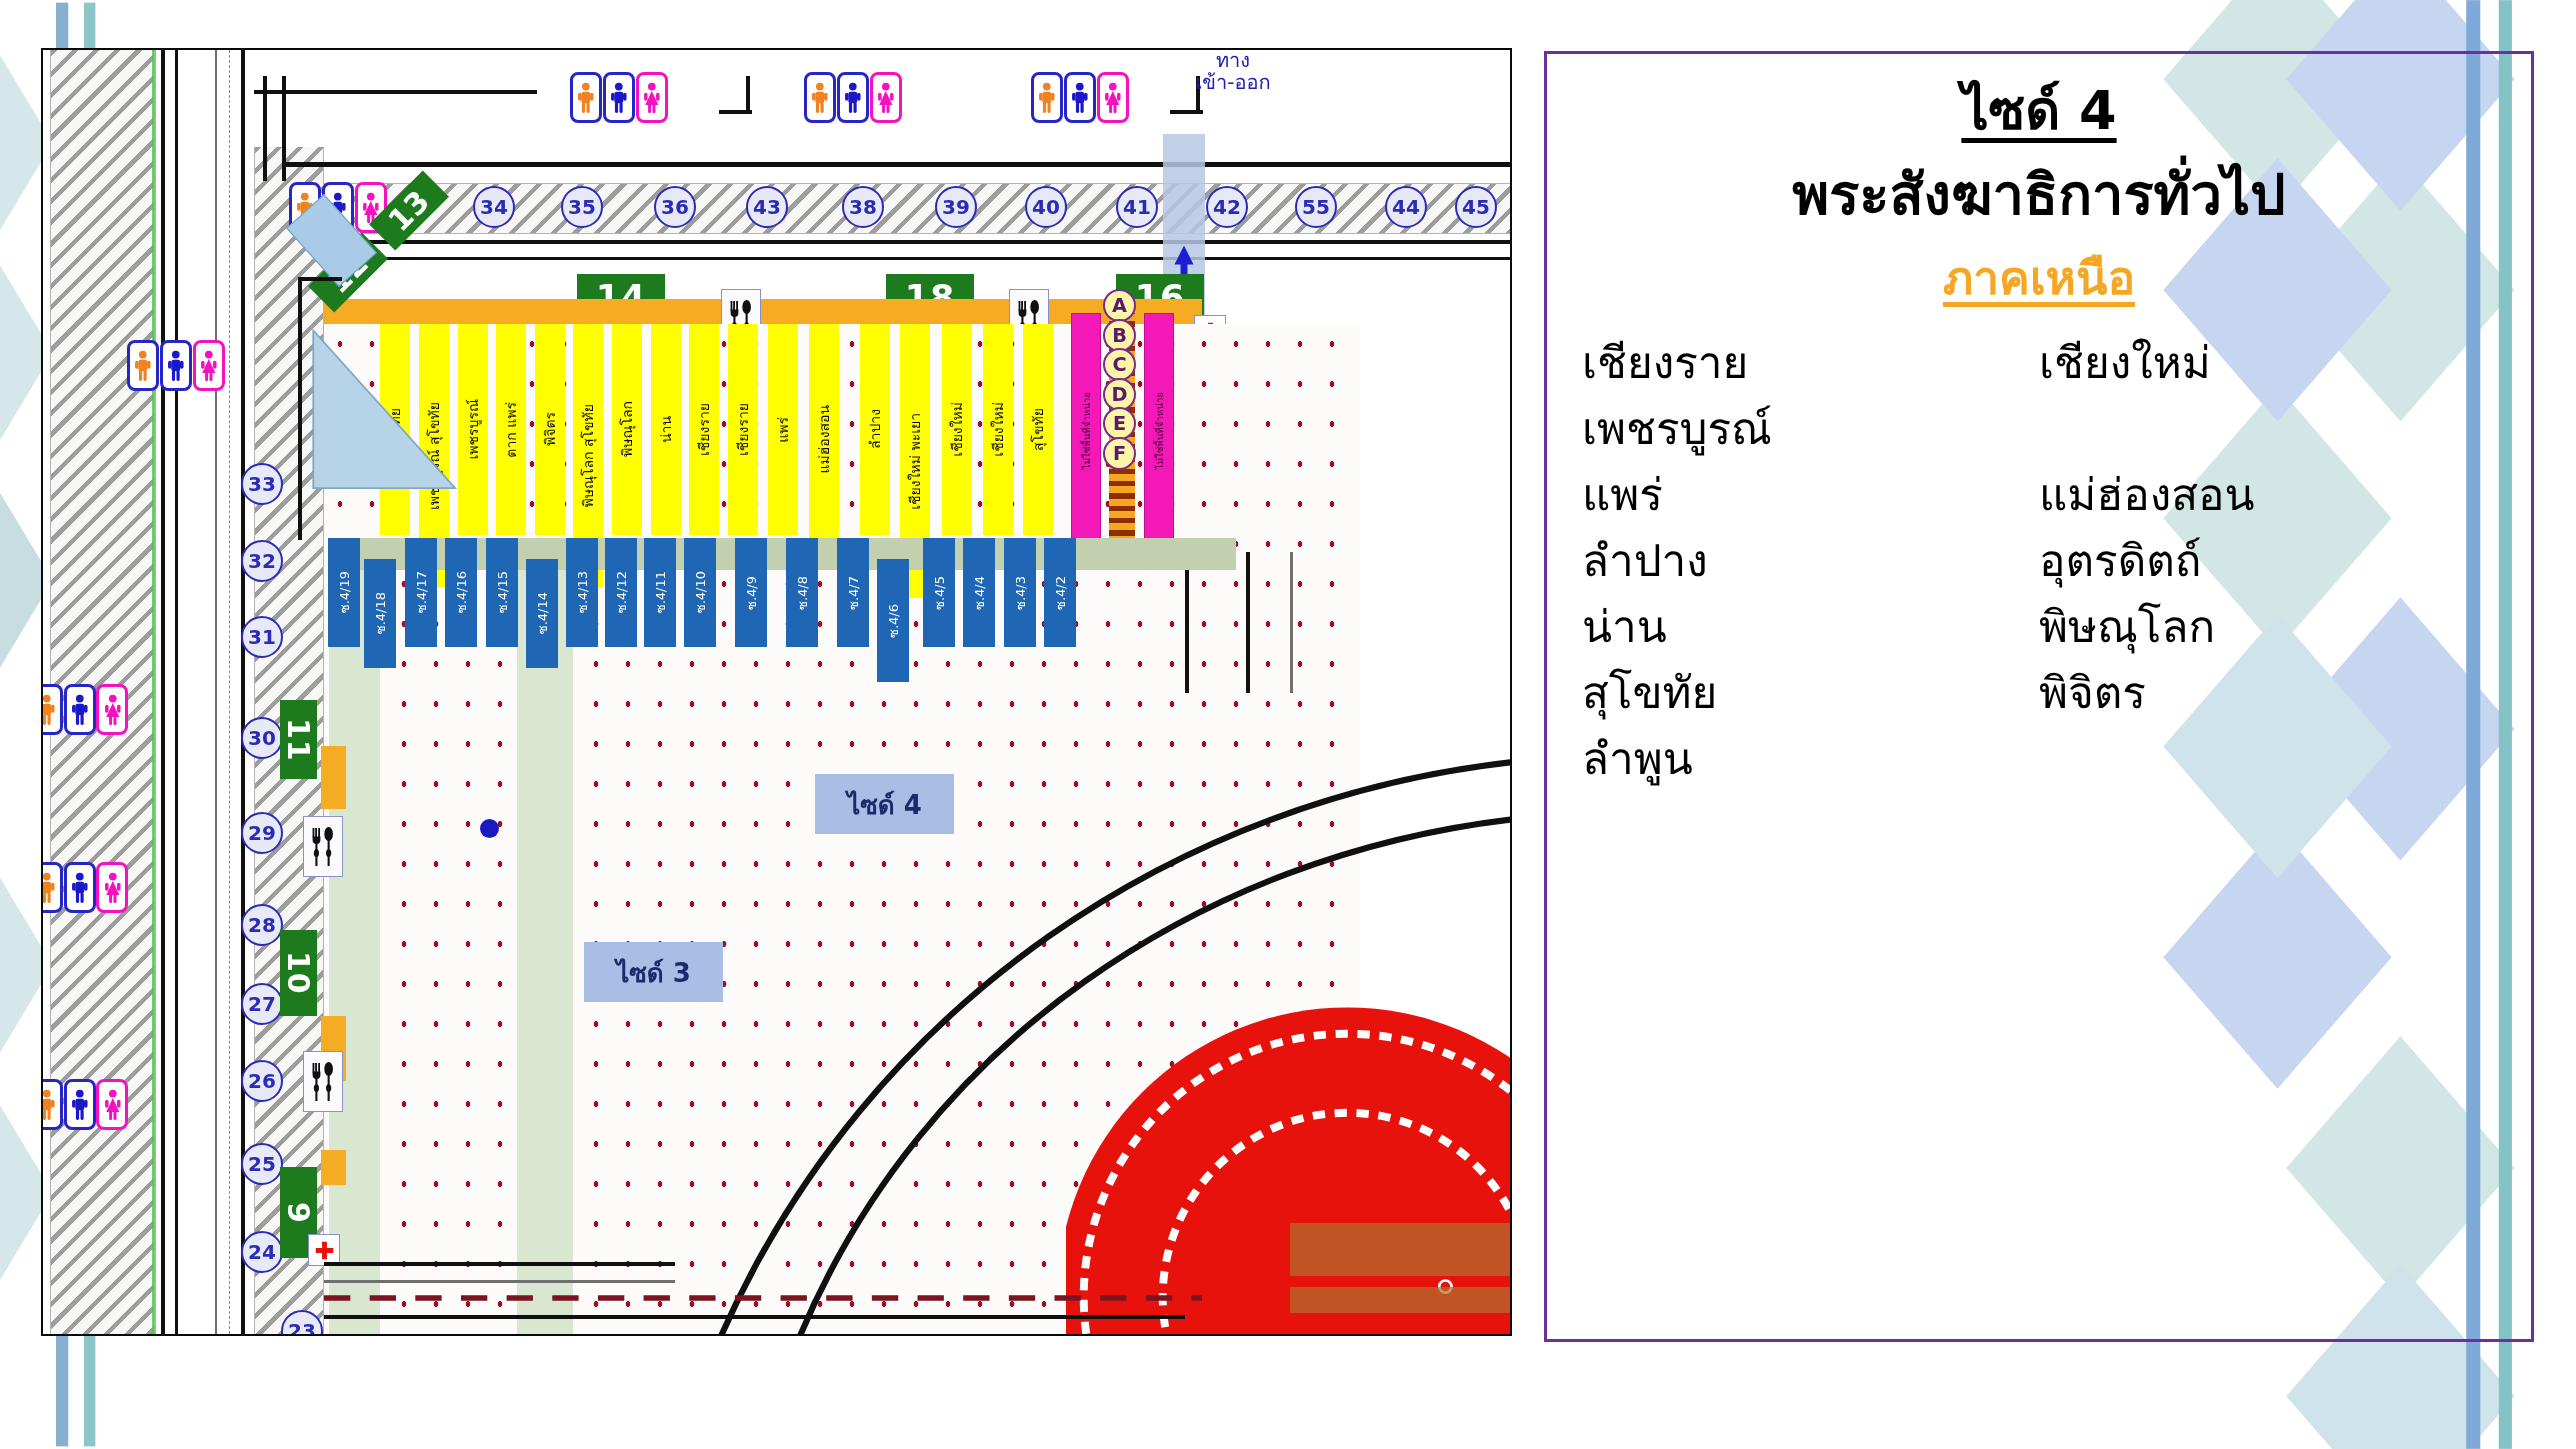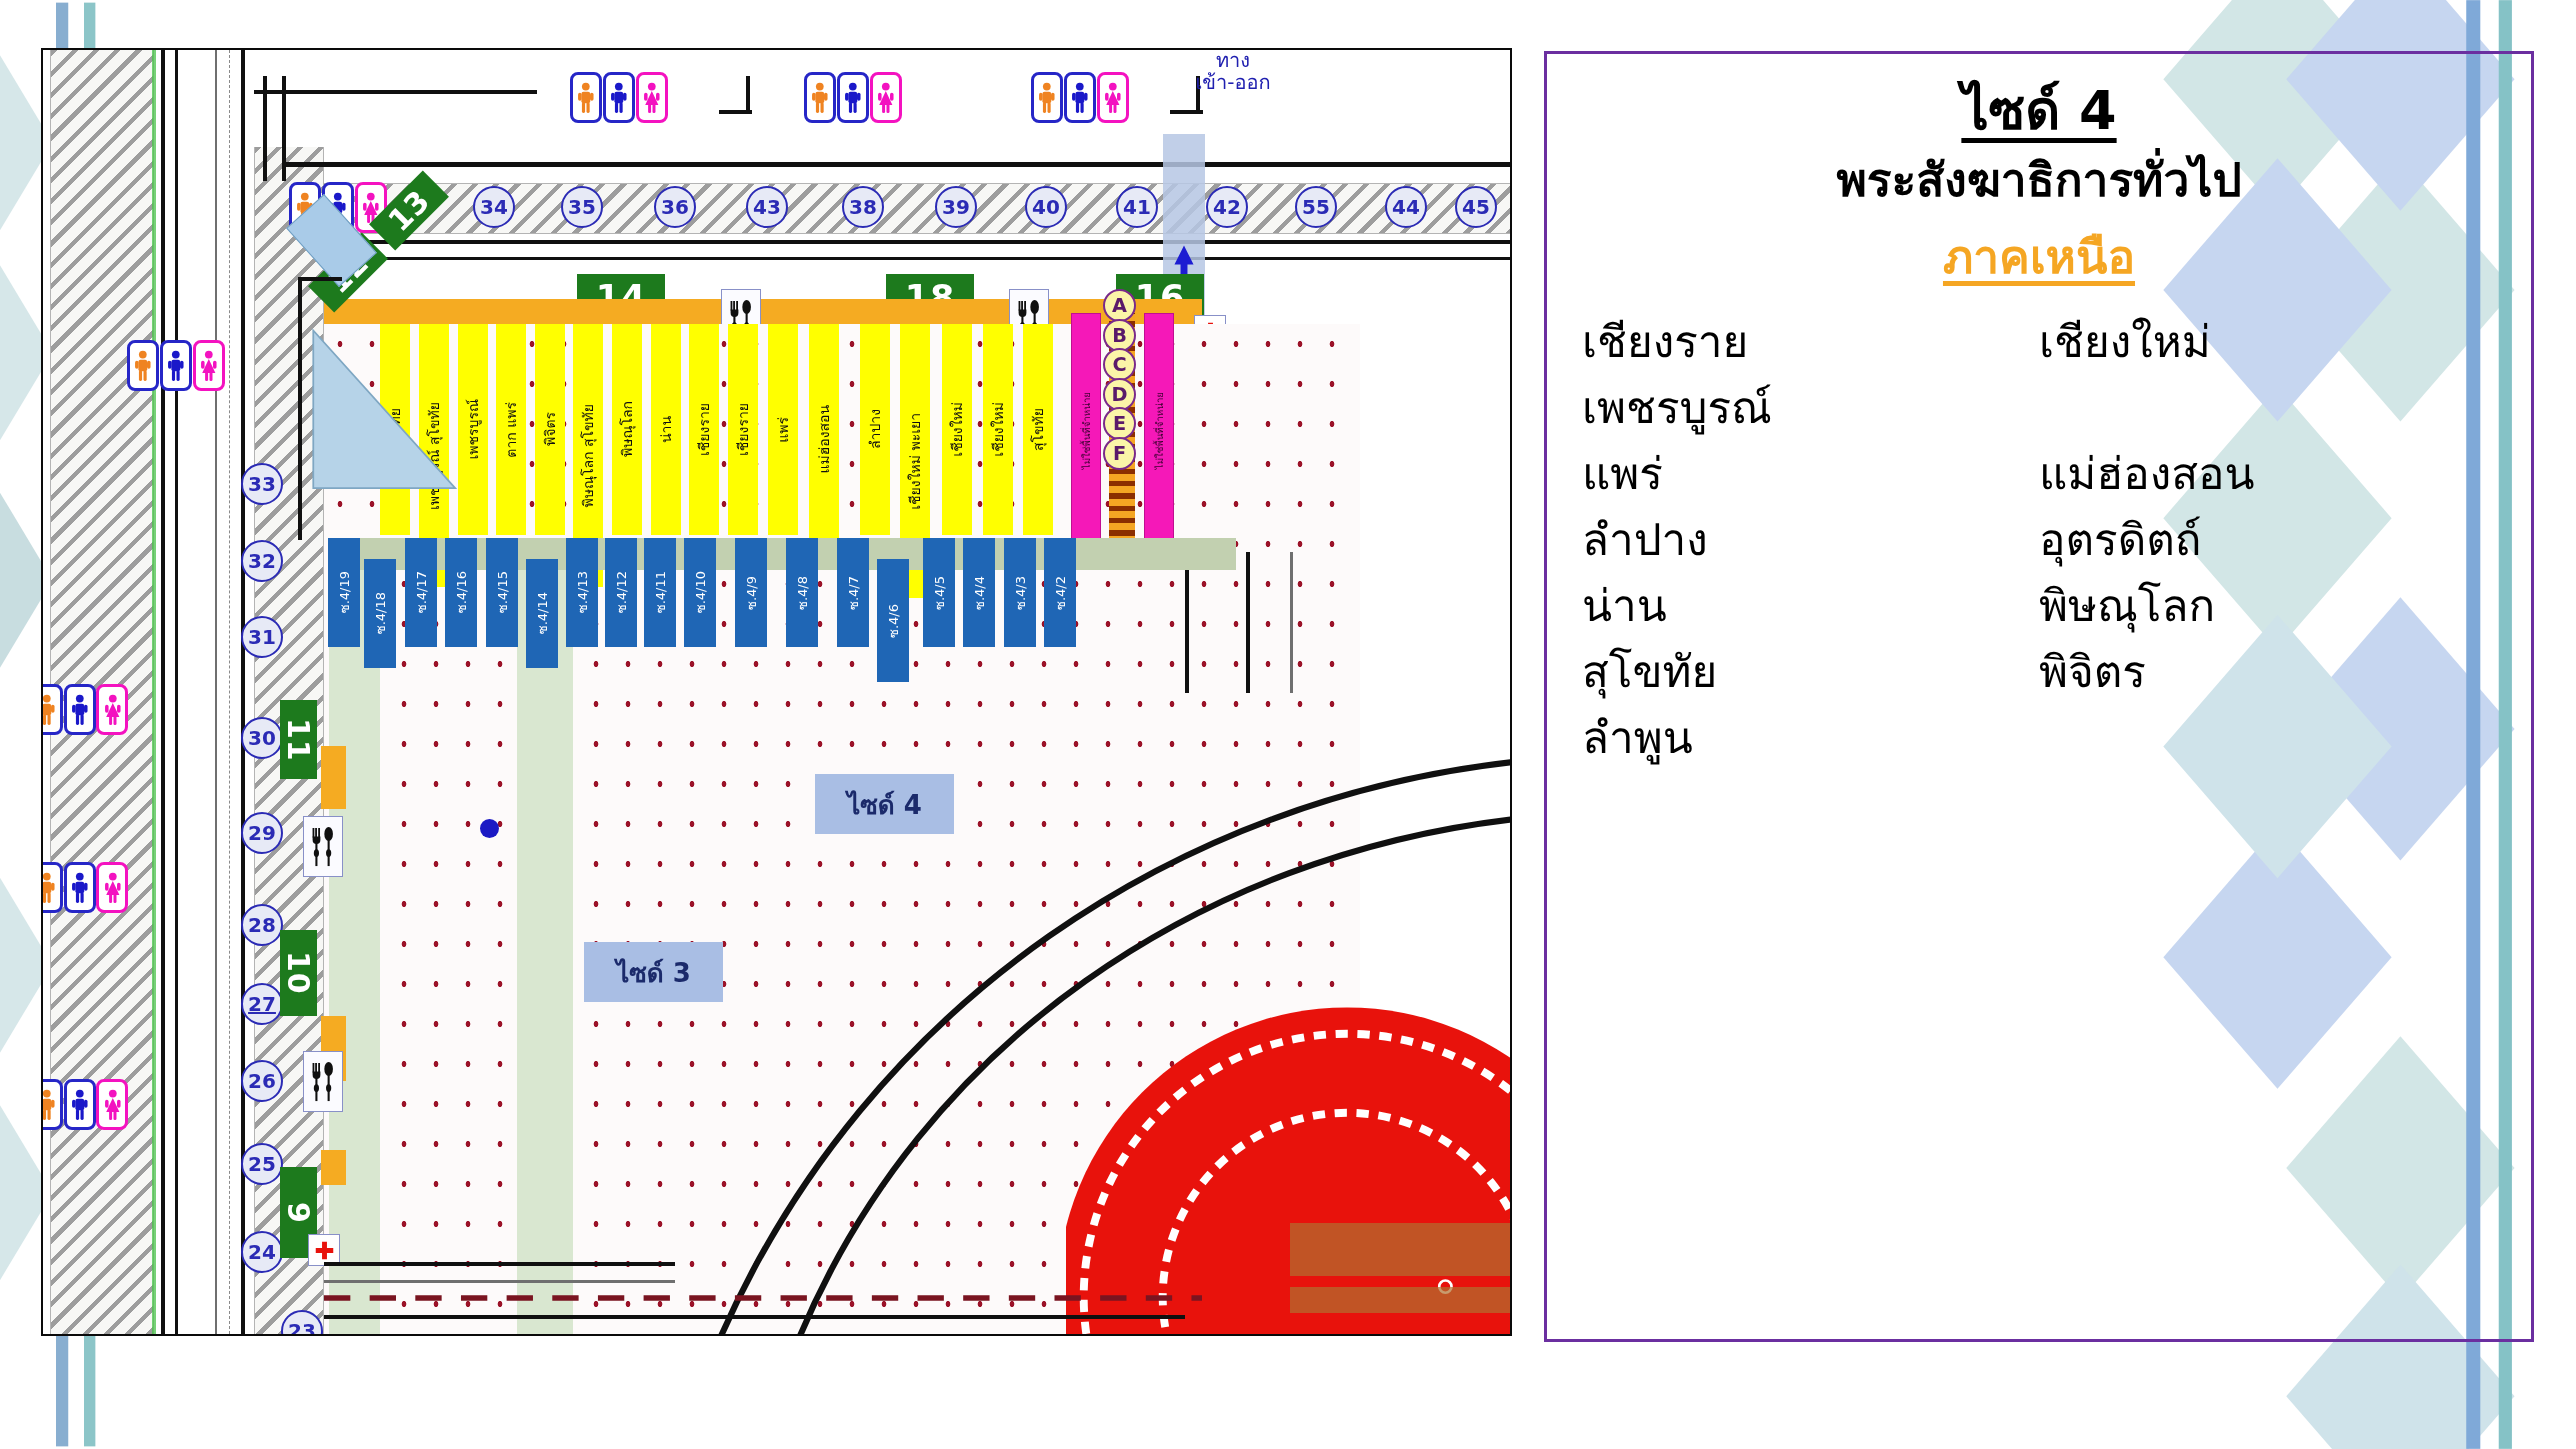--- a/index.html
+++ b/index.html
@@ -185,22 +185,22 @@
   }
   #panel-inner { position:absolute; inset:0; padding: 23px 35px 0 35px; }
 
   .p-title {
     text-align:center; font-size: 54px; font-weight: 700; color:#000;
     text-decoration: underline; text-underline-offset: 8.8px;
     text-decoration-thickness: 5.3px;
     font-family:"DejaVu Sans", sans-serif; line-height:1.25;
   }
   .p-sub {
-    text-align:center; font-size: 46px; font-weight:700; color:#000;
-    margin-top: 7px; font-family:"DejaVu Sans", sans-serif; line-height:1.25;
+    text-align:center; font-size: 56px; font-weight:700; color:#000;
+    margin-top: 15px; font-family:"DejaVu Sans", sans-serif; line-height:1.25;
   }
   .p-region {
     text-align:center; font-size: 46px; font-weight:700; color:#f5a623;
     text-decoration: underline; text-underline-offset: 8px;
     text-decoration-thickness: 5.3px;
     margin-top: 19.3px; font-family:"DejaVu Sans", sans-serif; line-height:1.3;
   }
   .p-rows { margin-top: 21px; }
   .p-row { display:flex; font-size: 44px; color:#000; line-height: 1.50;
            font-family:"DejaVu Sans", sans-serif; }
@@ -591,21 +591,21 @@
     <div class="bbooth" style="left:1001px;top:488px;width:32px;height:109px;">
         <span>ซ.4/2</span>
       </div>
 
     <div class="cnum" style="left:198px;top:413px;">33</div>
     <div class="cnum" style="left:198px;top:490px;">32</div>
     <div class="cnum" style="left:198px;top:566px;">31</div>
     <div class="cnum" style="left:198px;top:667px;">30</div>
     <div class="cnum" style="left:198px;top:762px;">29</div>
     <div class="cnum" style="left:198px;top:854px;">28</div>
-    <div class="cnum" style="left:198px;top:933px;text-decoration:underline;">27</div>
+    <div class="cnum" style="left:198px;top:933px;">27</div>
     <div class="cnum" style="left:198px;top:1010px;">26</div>
     <div class="cnum" style="left:198px;top:1093px;">25</div>
     <div class="cnum" style="left:198px;top:1181px;">24</div>
     <div class="cnum" style="left:198px;top:1260px;margin-left:40px;">23</div>
 
     <div class="wcgroup" style="left:84px;top:290px;">
       <div class="wcbox">
           <svg width="17.6" height="32" viewBox="0 0 20 36">
             <circle cx="10" cy="5" r="4.4" fill="#ef8321"></circle>
             <rect x="5" y="11" width="10" height="13" rx="2.4" fill="#ef8321"></rect>

